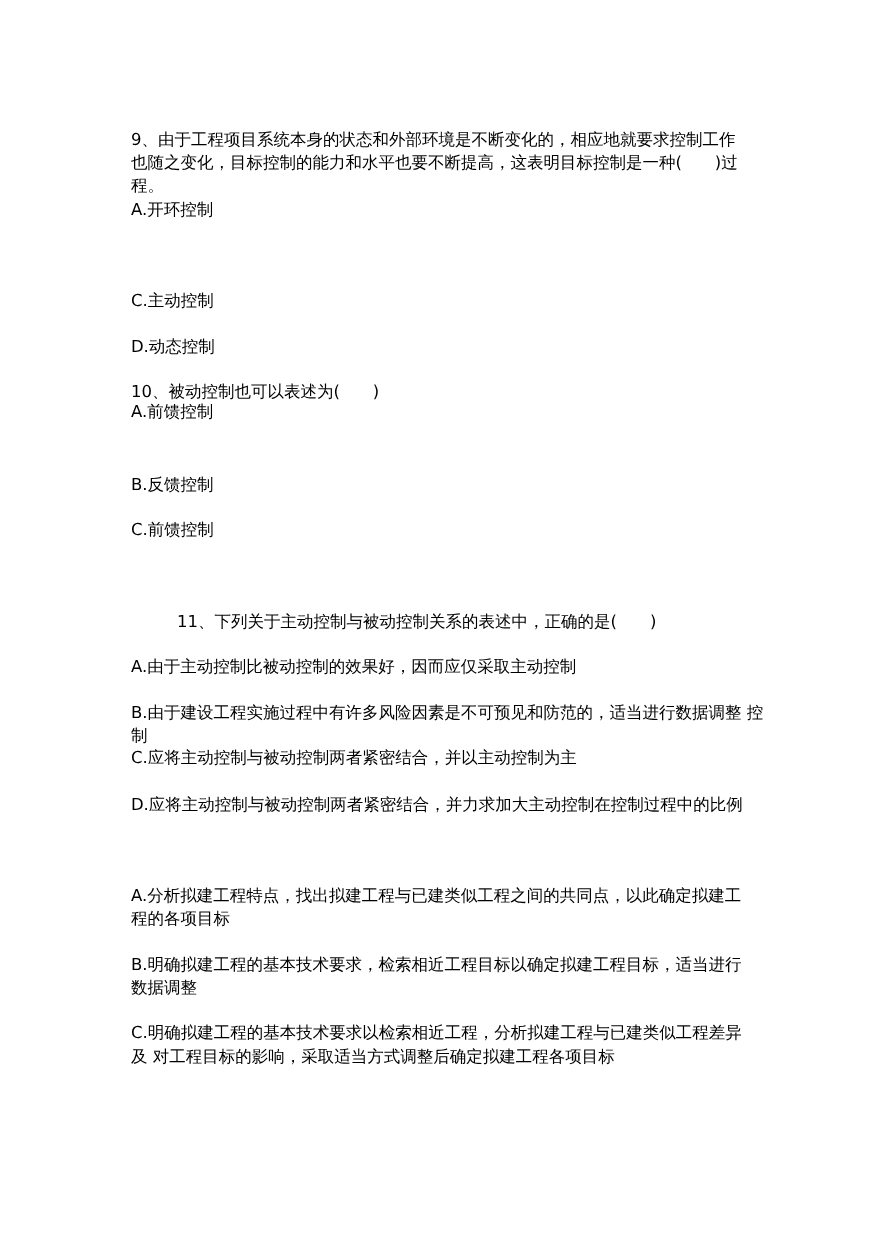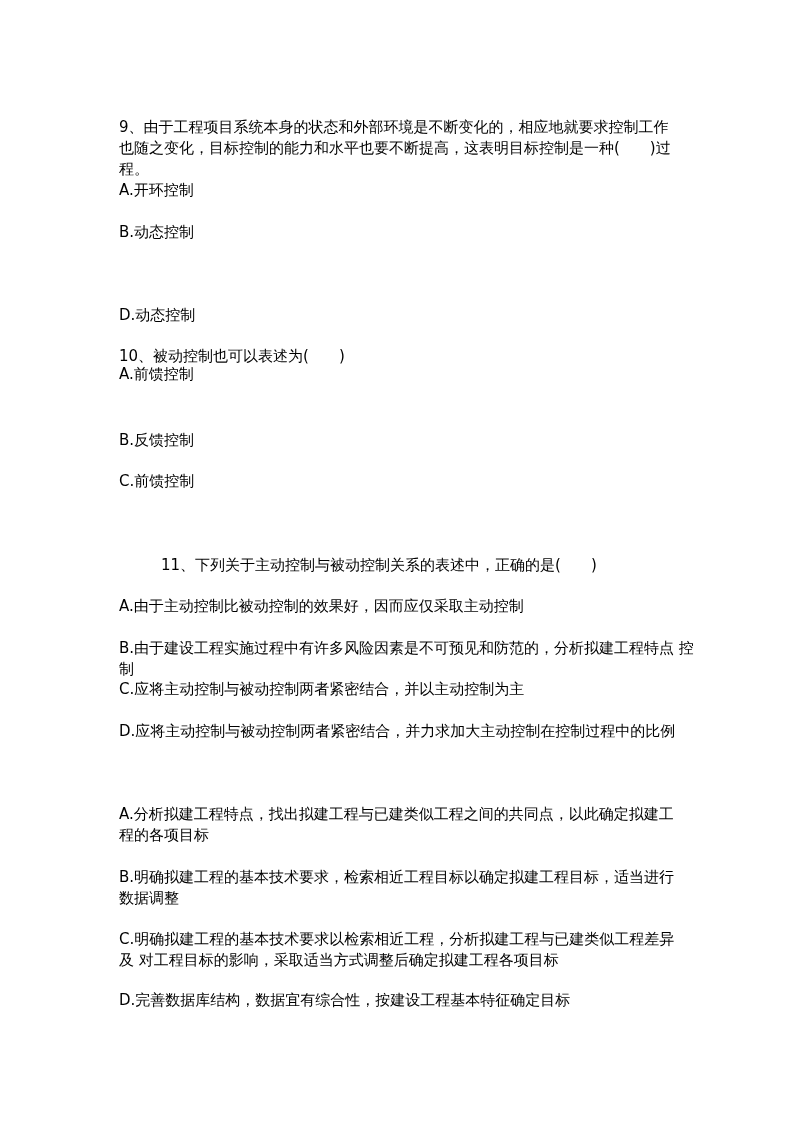--- a/index.html
+++ b/index.html
@@ -36,32 +36,31 @@
       width: 556px;
     }
   </style>
 </head>
 <body>
 
 <div class="page">
 
   <div class="line wrap" style="top:117px;">9、由于工程项目系统本身的状态和外部环境是不断变化的，相应地就要求控制工作也随之变化，目标控制的能力和水平也要不断提高，这表明目标控制是一种(　　)过程。</div>
   <div class="line" style="top:180px;">A.开环控制</div>
-  <div class="line" style="top:222px;">B.动态控制</div>
+  <div class="line" style="top:263px;">C.主动控制</div>
   <div class="line" style="top:305px;">D.动态控制</div>
 
   <div class="line" style="top:346px;">10、被动控制也可以表述为(　　)</div>
   <div class="line" style="top:364px;">A.前馈控制</div>
   <div class="line" style="top:430px;">B.反馈控制</div>
   <div class="line" style="top:471px;">C.前馈控制</div>
 
   <div class="line" style="top:555px;margin-left:42px;">11、下列关于主动控制与被动控制关系的表述中，正确的是(　　)</div>
   <div class="line" style="top:596px;">A.由于主动控制比被动控制的效果好，因而应仅采取主动控制</div>
-  <div class="line" style="top:638px; width:580px;">B.由于建设工程实施过程中有许多风险因素是不可预见和防范的，分析拟建工程特点 控制</div>
+  <div class="line" style="top:638px; width:580px;">B.由于建设工程实施过程中有许多风险因素是不可预见和防范的，适当进行数据调整 控制</div>
   <div class="line" style="top:721px; width:580px;">D.应将主动控制与被动控制两者紧密结合，并力求加大主动控制在控制过程中的比例</div>
   <div class="line" style="top:679px;">C.应将主动控制与被动控制两者紧密结合，并以主动控制为主</div>
 
   <div class="line wrap" style="top:804px;">A.分析拟建工程特点，找出拟建工程与已建类似工程之间的共同点，以此确定拟建工程的各项目标</div>
   <div class="line wrap" style="top:867px;">B.明确拟建工程的基本技术要求，检索相近工程目标以确定拟建工程目标，适当进行数据调整</div>
   <div class="line wrap" style="top:929px;">C.明确拟建工程的基本技术要求以检索相近工程，分析拟建工程与已建类似工程差异及 对工程目标的影响，采取适当方式调整后确定拟建工程各项目标</div>
-  <div class="line" style="top:990px;">D.完善数据库结构，数据宜有综合性，按建设工程基本特征确定目标</div>
 
 </div>
 
 </body></html>

